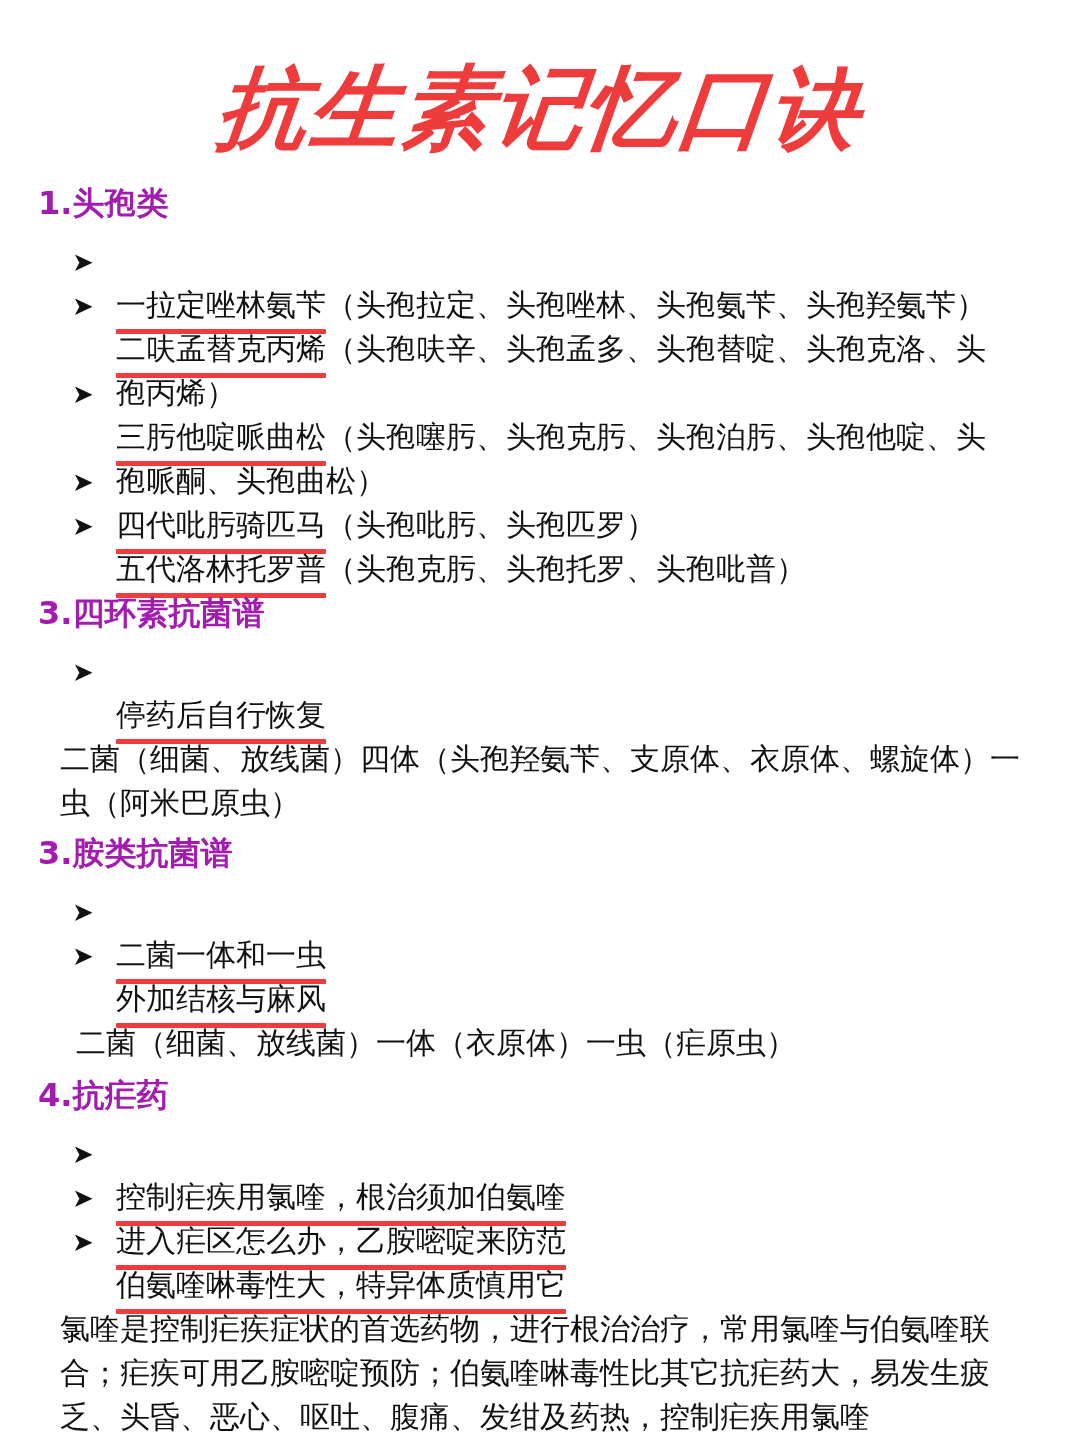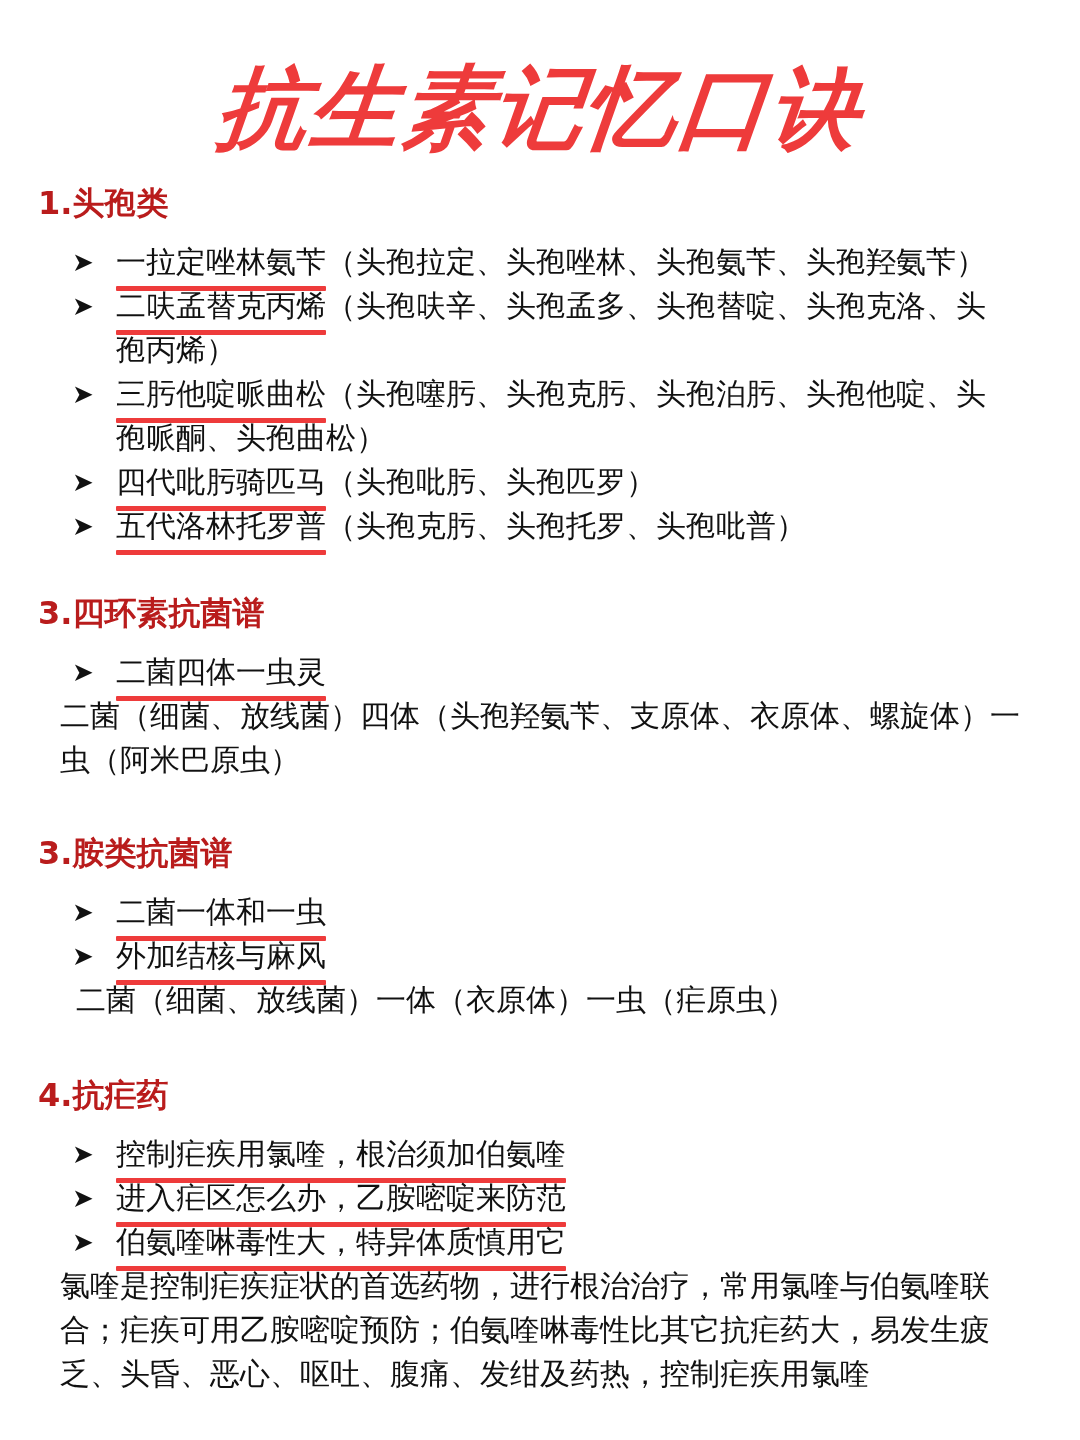--- a/index.html
+++ b/index.html
@@ -9,24 +9,24 @@
     color: #111111;
   }
   .title {
     position: absolute; left: 0; right: 0; top: 48px;
     text-align: center; font-size: 90px; font-weight: bold;
     color: #ee3b3b; font-style: italic; letter-spacing: 2px;
     transform: skewX(-6deg);
   }
   .heading {
     position: absolute; left: 38px; font-size: 32px; font-weight: bold;
-    color: #b91c1c;
+    color: #a21caf;
   }
   .line {
-    position: absolute; font-size: 30px; line-height: 44px; white-space: nowrap;
+    position: absolute; font-size: 30px; line-height: 44px; white-space: nowrap; margin-top: 43px;
   }
   .bullet {
     position: absolute; left: 72px; font-size: 26px; line-height: 44px;
   }
   .ul {
     display: inline-block; position: relative;
   }
   .ul::after {
     content: ""; position: absolute; left: 0; right: 0; bottom: -7px;
     height: 5px; background: #ee3b3b; border-radius: 1px;
@@ -63,21 +63,21 @@
 
 <span class="bullet" style="top:504px;">➤</span>
 <div class="line" style="left:116px; top:504px;">
   <span class="ul">五代洛林托罗普</span><span>（头孢克肟、头孢托罗、头孢吡普）</span>
 </div>
 
 <div class="heading" style="top:592px;">3.四环素抗菌谱</div>
 
 <span class="bullet" style="top:650px;">➤</span>
 <div class="line" style="left:116px; top:650px;">
-  <span class="ul">二菌四体一虫灵</span>
+  <span class="ul">停药后自行恢复</span>
 </div>
 <div class="line" style="left:60px; top:694px;">二菌（细菌、放线菌）四体（头孢羟氨苄、支原体、衣原体、螺旋体）一</div>
 <div class="line" style="left:60px; top:738px;">虫（阿米巴原虫）</div>
 
 <div class="heading" style="top:832px;">3.胺类抗菌谱</div>
 
 <span class="bullet" style="top:890px;">➤</span>
 <div class="line" style="left:116px; top:890px;">
   <span class="ul">二菌一体和一虫</span>
 </div>

